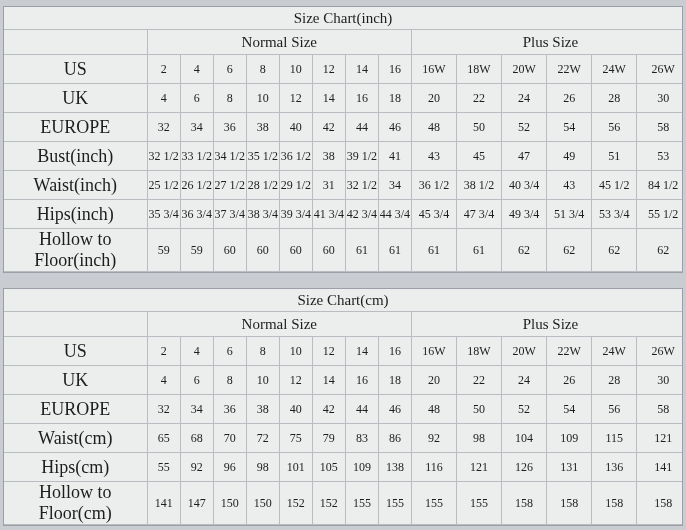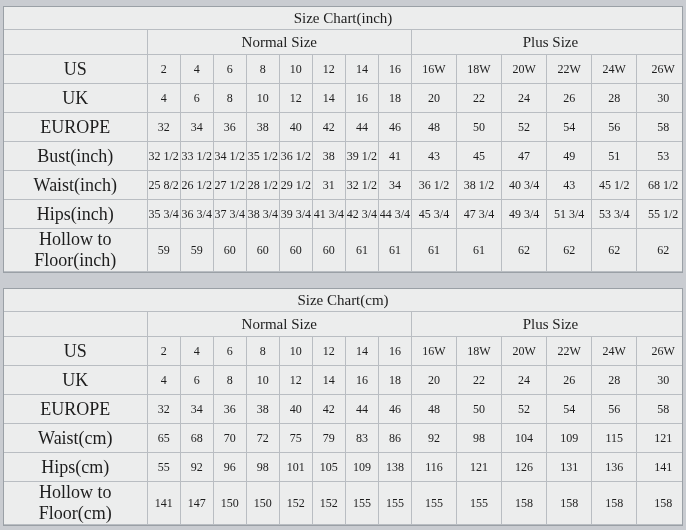--- a/index.html
+++ b/index.html
@@ -164,34 +164,34 @@
           <td class="datacell">43</td>
           <td class="datacell">45</td>
           <td class="datacell">47</td>
           <td class="datacell">49</td>
           <td class="datacell">51</td>
           <td class="datacell last-col">53</td>
         </tr>
 
         <tr>
           <td class="rowlabel">Waist(inch)</td>
-          <td class="datacell">25 8/2</td>
+          <td class="datacell">25 1/2</td>
           <td class="datacell">26 1/2</td>
           <td class="datacell">27 1/2</td>
           <td class="datacell">28 1/2</td>
           <td class="datacell">29 1/2</td>
           <td class="datacell">31</td>
           <td class="datacell">32 1/2</td>
           <td class="datacell">34</td>
           <td class="datacell">36 1/2</td>
           <td class="datacell">38 1/2</td>
           <td class="datacell">40 3/4</td>
           <td class="datacell">43</td>
           <td class="datacell">45 1/2</td>
-          <td class="datacell last-col">68 1/2</td>
+          <td class="datacell last-col">84 1/2</td>
         </tr>
 
         <tr>
           <td class="rowlabel">Hips(inch)</td>
           <td class="datacell">35 3/4</td>
           <td class="datacell">36 3/4</td>
           <td class="datacell">37 3/4</td>
           <td class="datacell">38 3/4</td>
           <td class="datacell">39 3/4</td>
           <td class="datacell">41 3/4</td>

